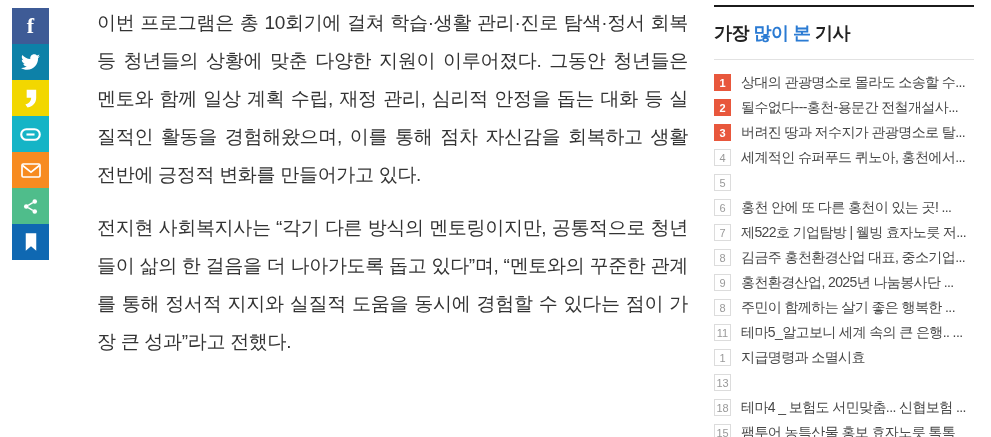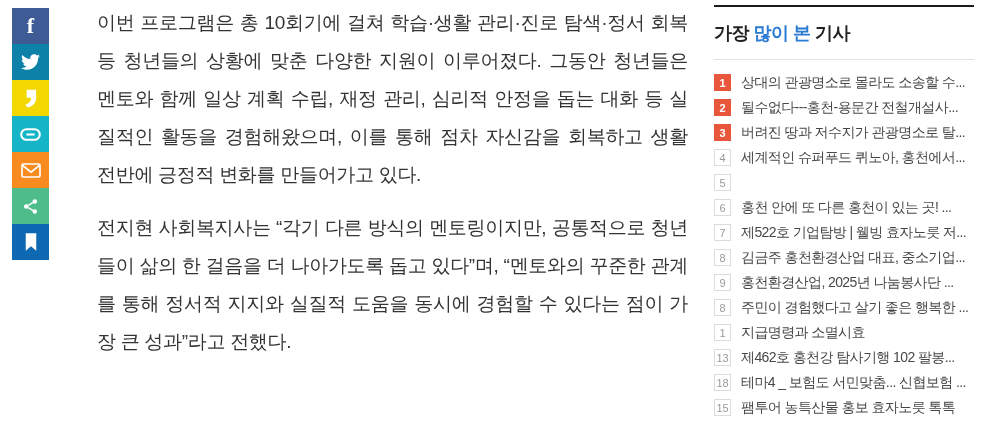--- a/index.html
+++ b/index.html
@@ -207,29 +207,32 @@
     <li class="rank-item">
       <span class="rank-badge">8</span>
       <a class="rank-title">김금주 홍천환경산업 대표, 중소기업...</a>
     </li>
     <li class="rank-item">
       <span class="rank-badge">9</span>
       <a class="rank-title">홍천환경산업, 2025년 나눔봉사단 ...</a>
     </li>
     <li class="rank-item">
       <span class="rank-badge">8</span>
-      <a class="rank-title">주민이 경험했다고 살기 좋은 행복한 ...</a>
+      <a class="rank-title">주민이 함께하는 살기 좋은 행복한 ...</a>
+    </li>
+    <li class="rank-item">
+      <span class="rank-badge">11</span>
+      <a class="rank-title">테마5_알고보니 세계 속의 큰 은행.. ...</a>
     </li>
     <li class="rank-item">
       <span class="rank-badge">1</span>
       <a class="rank-title">지급명령과 소멸시효</a>
     </li>
     <li class="rank-item">
       <span class="rank-badge">13</span>
-      <a class="rank-title">제462호 홍천강 탐사기행 102 팔봉...</a>
     </li>
     <li class="rank-item">
       <span class="rank-badge">18</span>
       <a class="rank-title">테마4 _ 보험도 서민맞춤... 신협보험 ...</a>
     </li>
     <li class="rank-item">
       <span class="rank-badge">15</span>
       <a class="rank-title">팸투어 농특산물 홍보 효자노릇 톡톡</a>
     </li>
   </ul>

